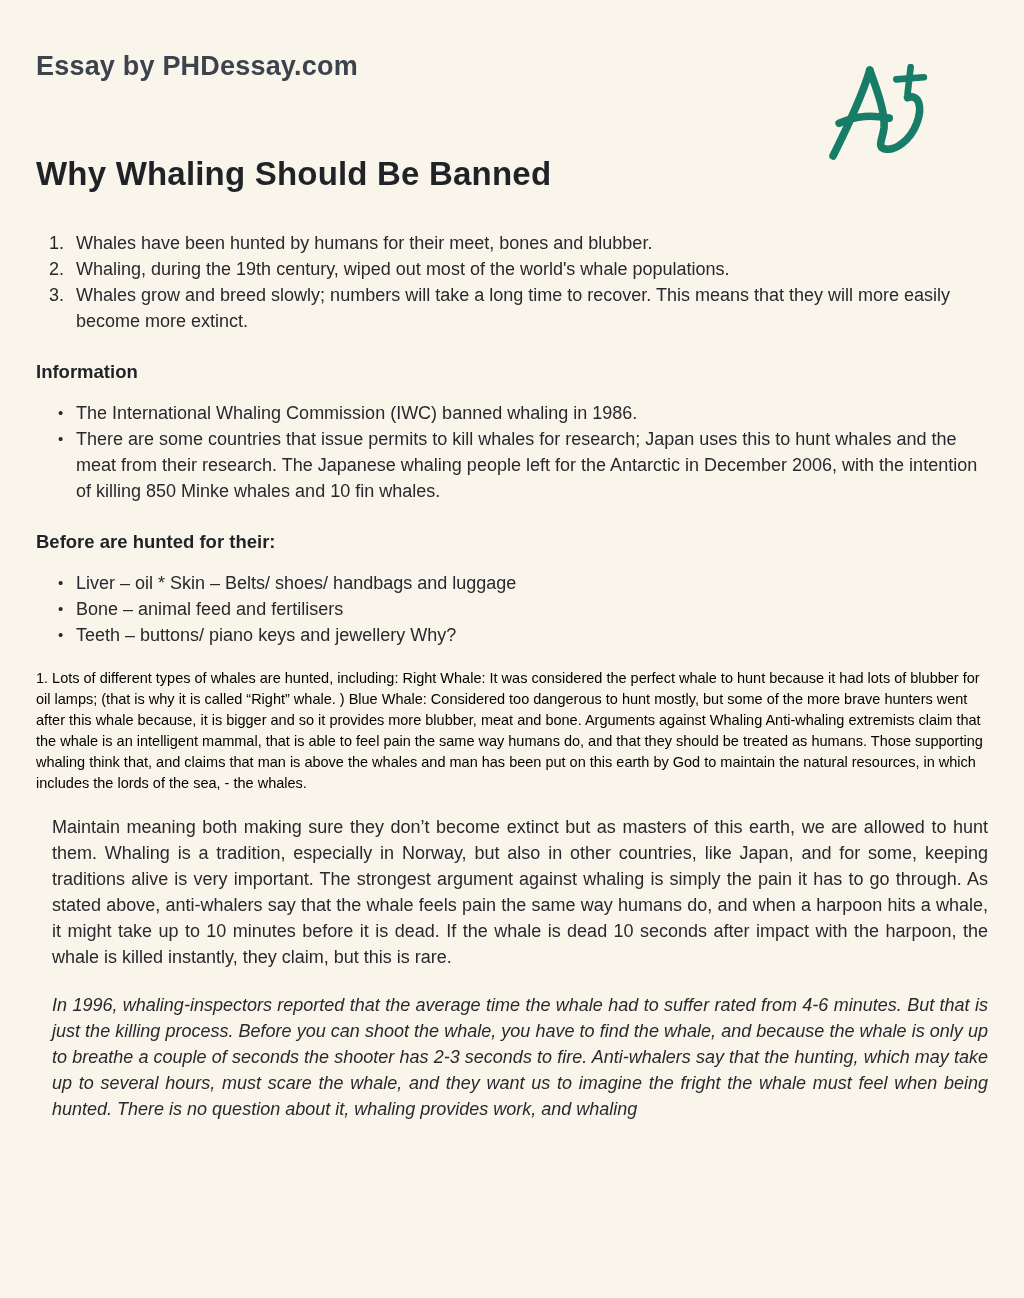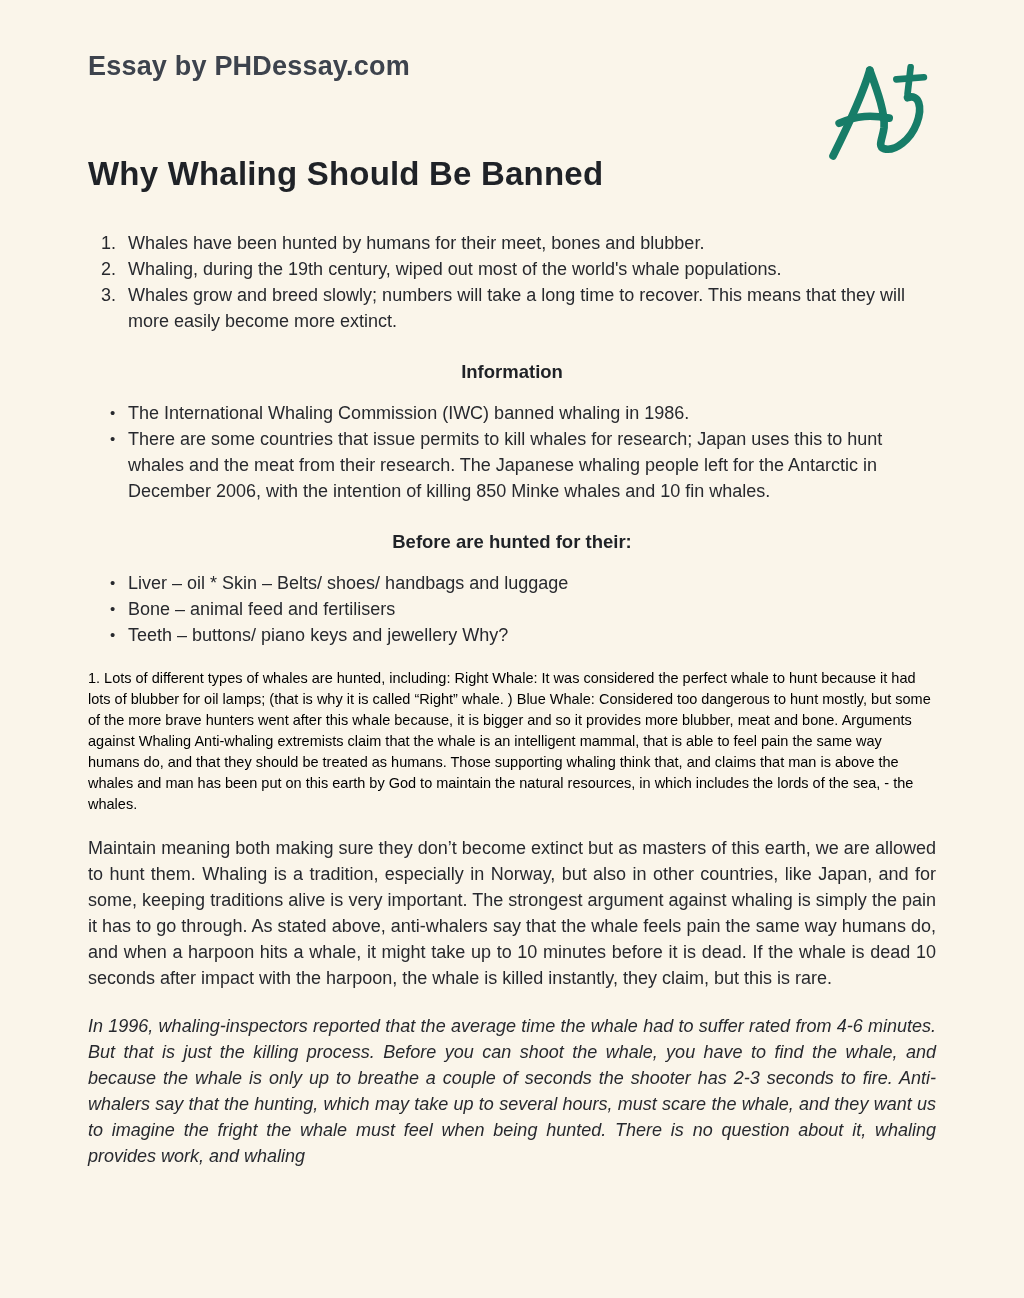--- a/index.html
+++ b/index.html
@@ -12,21 +12,21 @@
     color: #27292E;
     overflow: hidden;
     position: relative;
   }
   .clip {
     position: relative;
     height: 1253px;
     overflow: hidden;
   }
   .content {
-    padding: 0 88px;
+    padding: 0 36px;
     position: relative;
   }
   
   .byline {
     padding-top: 50px;
     font-size: 27px;
     line-height: 32px;
     font-weight: 700;
     color: #3D434D;
     letter-spacing: 0.2px;
@@ -76,21 +76,20 @@
     width: 18px;
     text-align: right;
     margin-right: 12px;
   }
   .section-heading {
     margin: 26px 0 16px 0;
     font-size: 18.5px;
     line-height: 24px;
     font-weight: 700;
     color: #1F2227;
-    text-align: center;
   }
   .bullet-list {
     margin: 0;
     padding: 0;
     list-style: none;
     font-size: 18px;
     line-height: 26px;
   }
   .bullet-list li {
     display: flex;
@@ -102,21 +101,21 @@
     font-size: 15px;
   }
   
   .small-para {
     margin: 20px 0 0 0;
     font-size: 14.5px;
     line-height: 21px;
     color: #000000;
   }
   .body-para {
-    margin: 20px 0 0 0;
+    margin: 20px 0 0 16px;
     font-size: 18px;
     line-height: 26px;
     text-align: justify;
     color: #27292E;
   }
   .body-para.last { margin-top: 22px; font-style: italic; }
   
   .fade {
     position: absolute;
     left: 0; right: 0; bottom: 0;

